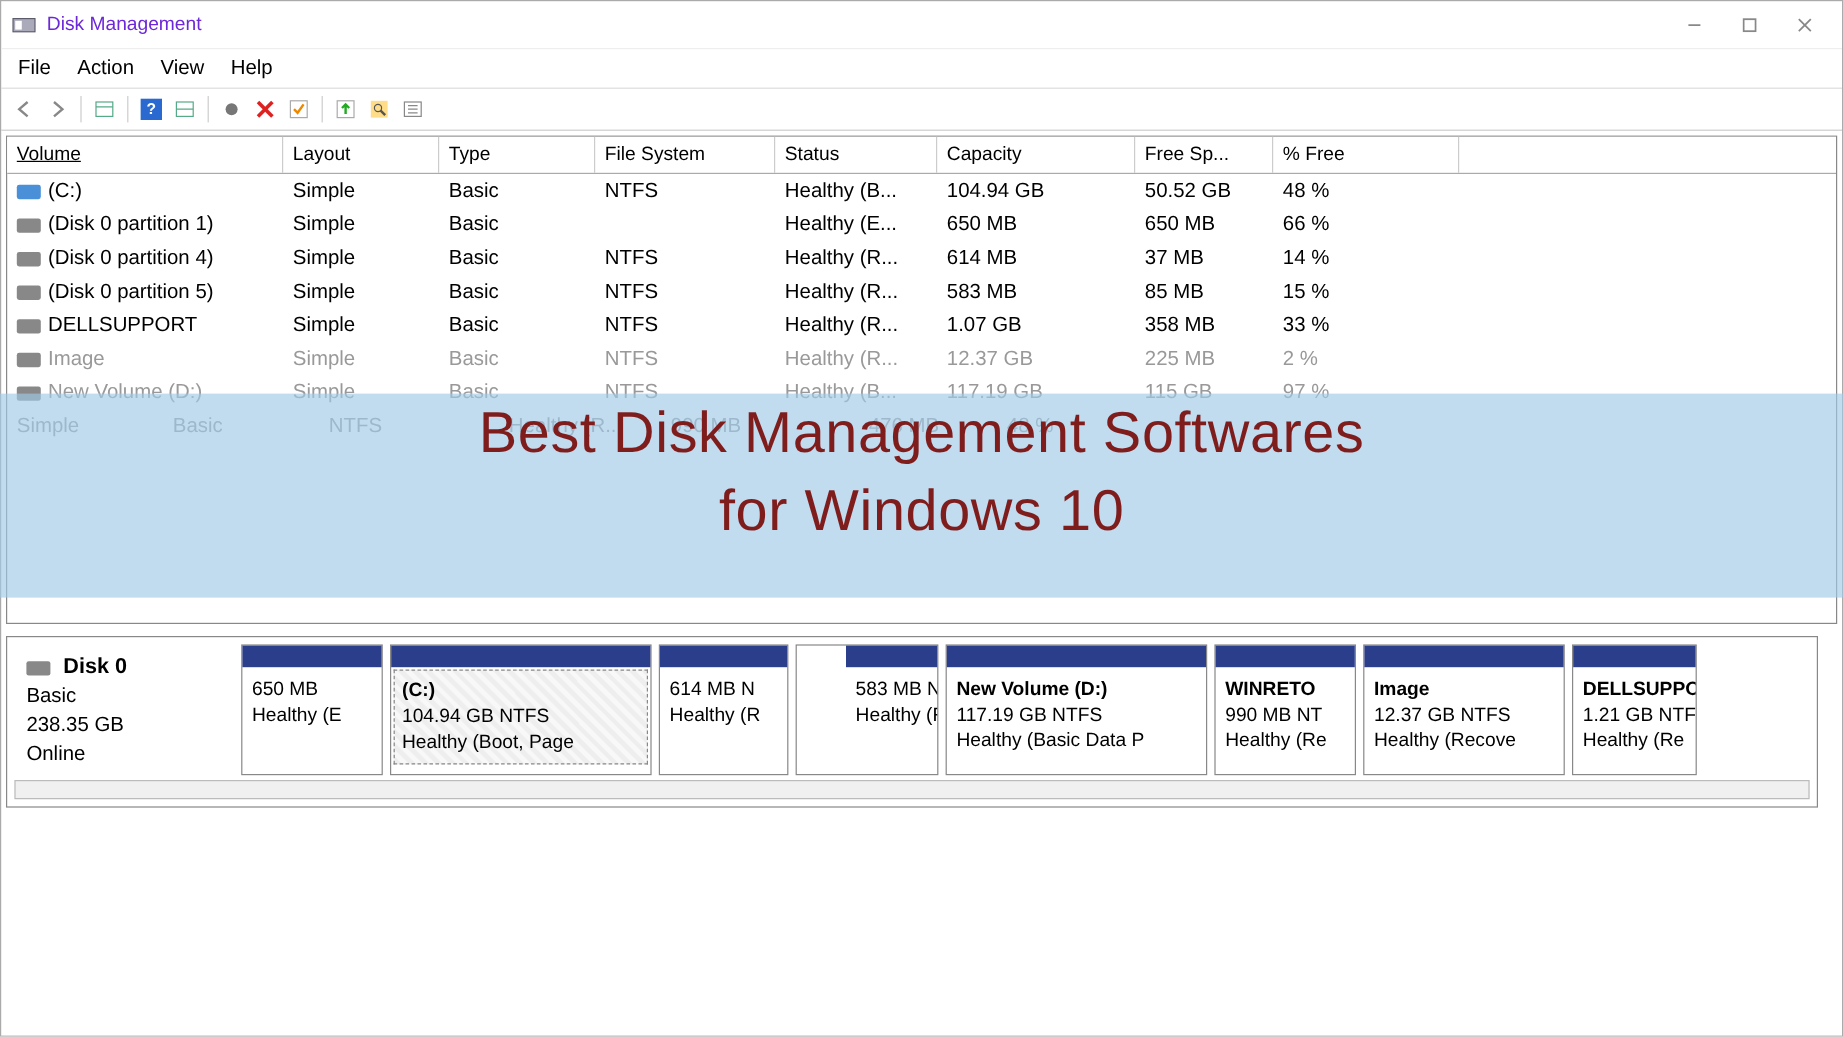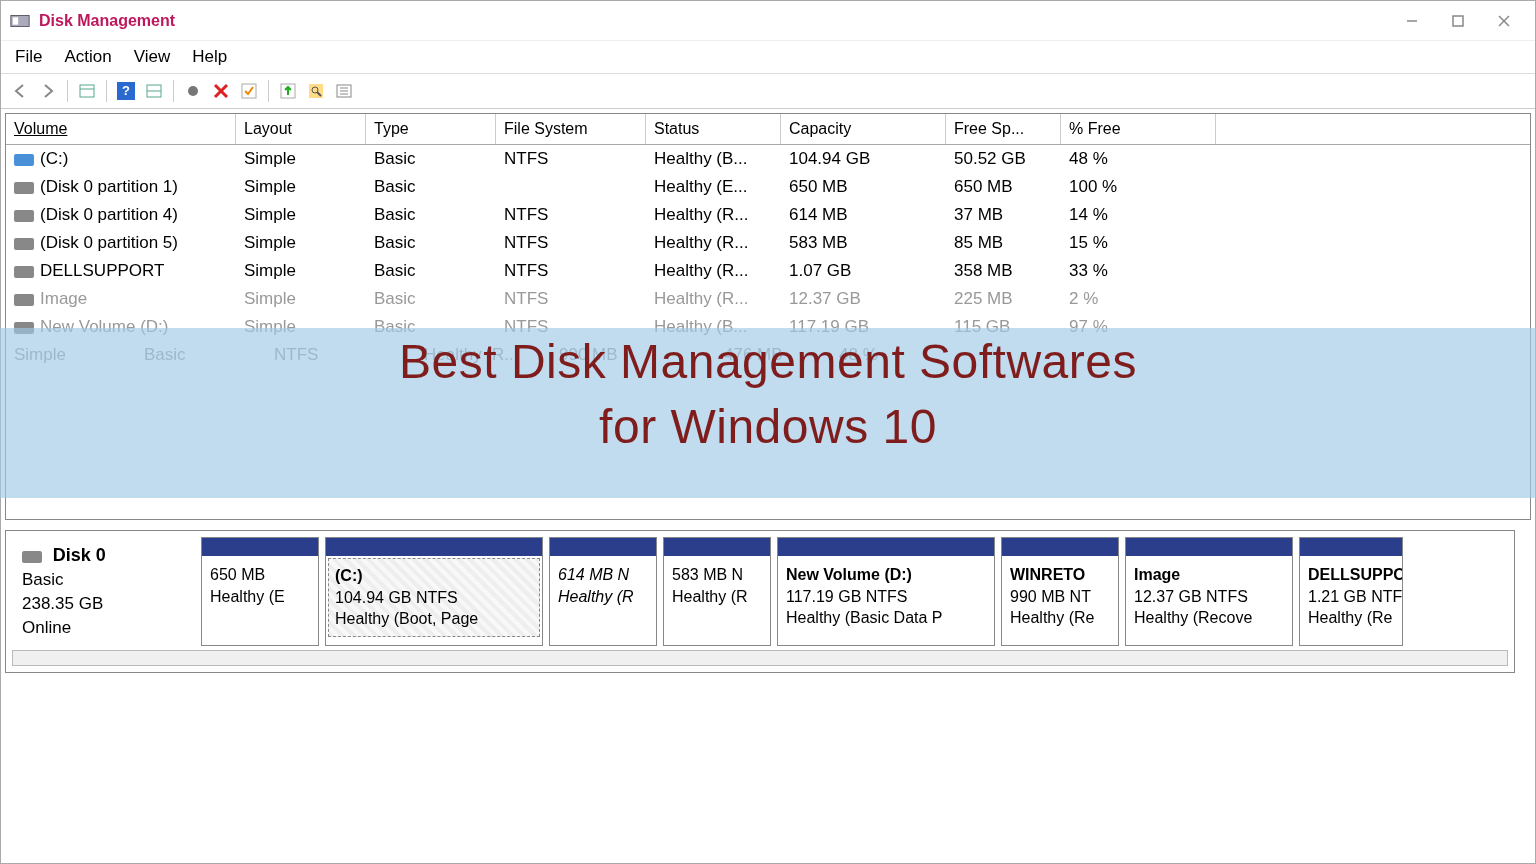--- a/index.html
+++ b/index.html
@@ -9,23 +9,22 @@
     background: #fff;
     width: 1536px;
     height: 864px;
     overflow: hidden;
     position: relative;
   }
   .window { border: 1px solid #aaa; height: 100%; display: flex; flex-direction: column; }
   .titlebar {
     display: flex; align-items: center;
     height: 40px; padding: 0 8px;
-    color: #be185d;
+    color: #6d28d9;
     border-bottom: 1px solid #eee;
-    font-weight: bold;
   }
   .titlebar .icon { width: 22px; height: 22px; margin-right: 8px; }
   .titlebar .title { flex: 1; font-size: 16px; }
   .win-controls { display: flex; gap: 0; }
   .win-btn { width: 46px; height: 32px; display:flex; align-items:center; justify-content:center; color:#888; }
   .menubar {
     display: flex; gap: 22px;
     padding: 6px 14px; font-size: 17px;
     border-bottom: 1px solid #ddd;
   }
@@ -221,21 +220,21 @@
           <div class="col-pct">48 %</div>
         </div>
         <div class="vol-row">
           <div class="col-volume"><span class="vol-icon"></span>(Disk 0 partition 1)</div>
           <div class="col-layout">Simple</div>
           <div class="col-type">Basic</div>
           <div class="col-fs"></div>
           <div class="col-status">Healthy (E...</div>
           <div class="col-cap">650 MB</div>
           <div class="col-free">650 MB</div>
-          <div class="col-pct">100 %</div>
+          <div class="col-pct">66 %</div>
         </div>
         <div class="vol-row">
           <div class="col-volume"><span class="vol-icon"></span>(Disk 0 partition 4)</div>
           <div class="col-layout">Simple</div>
           <div class="col-type">Basic</div>
           <div class="col-fs">NTFS</div>
           <div class="col-status">Healthy (R...</div>
           <div class="col-cap">614 MB</div>
           <div class="col-free">37 MB</div>
           <div class="col-pct">14 %</div>
@@ -311,28 +310,28 @@
             </div>
           </div>
           <div class="part sel" style="width: 218px;">
             <div class="part-top"></div>
             <div class="part-body">
               <div class="pname">(C:)</div>
               <div>104.94 GB NTFS</div>
               <div>Healthy (Boot, Page</div>
             </div>
           </div>
-          <div class="part" style="width: 108px; font-style: italic;">
+          <div class="part" style="width: 108px;">
             <div class="part-top"></div>
             <div class="part-body">
               <div>614 MB N</div>
               <div>Healthy (R</div>
             </div>
           </div>
-          <div class="part" style="width: 108px;">
+          <div class="part" style="width: 119px; padding-left: 41px;">
             <div class="part-top"></div>
             <div class="part-body">
               <div>583 MB N</div>
               <div>Healthy (R</div>
             </div>
           </div>
           <div class="part" style="width: 218px;">
             <div class="part-top"></div>
             <div class="part-body">
               <div class="pname">New Volume (D:)</div>

